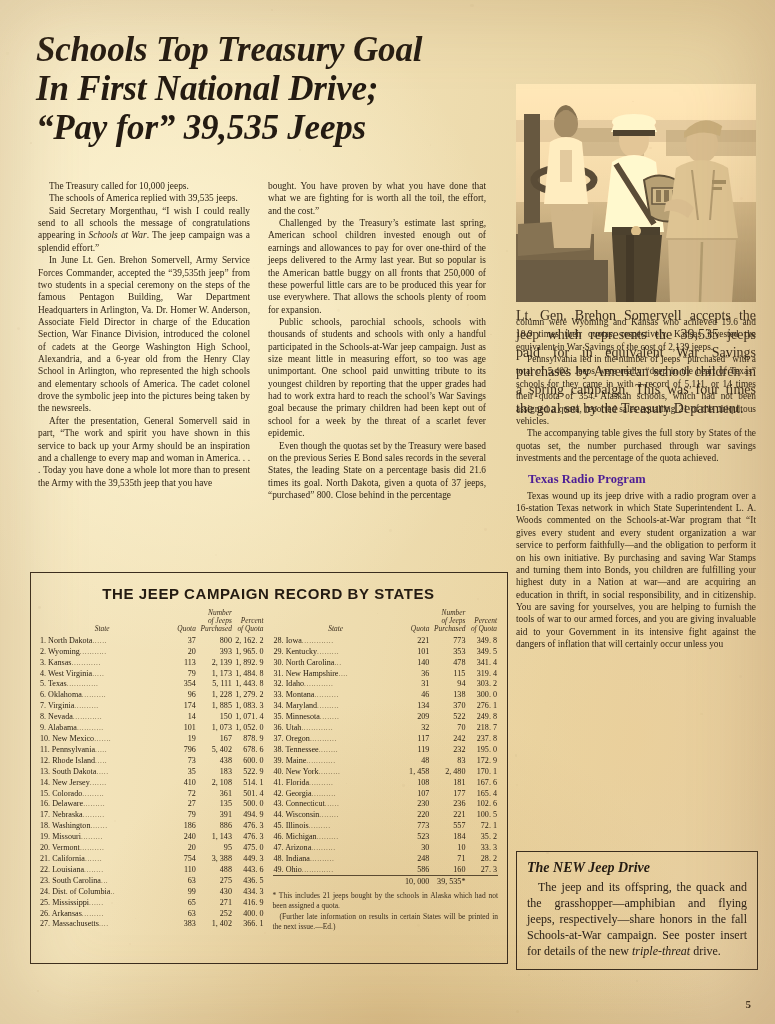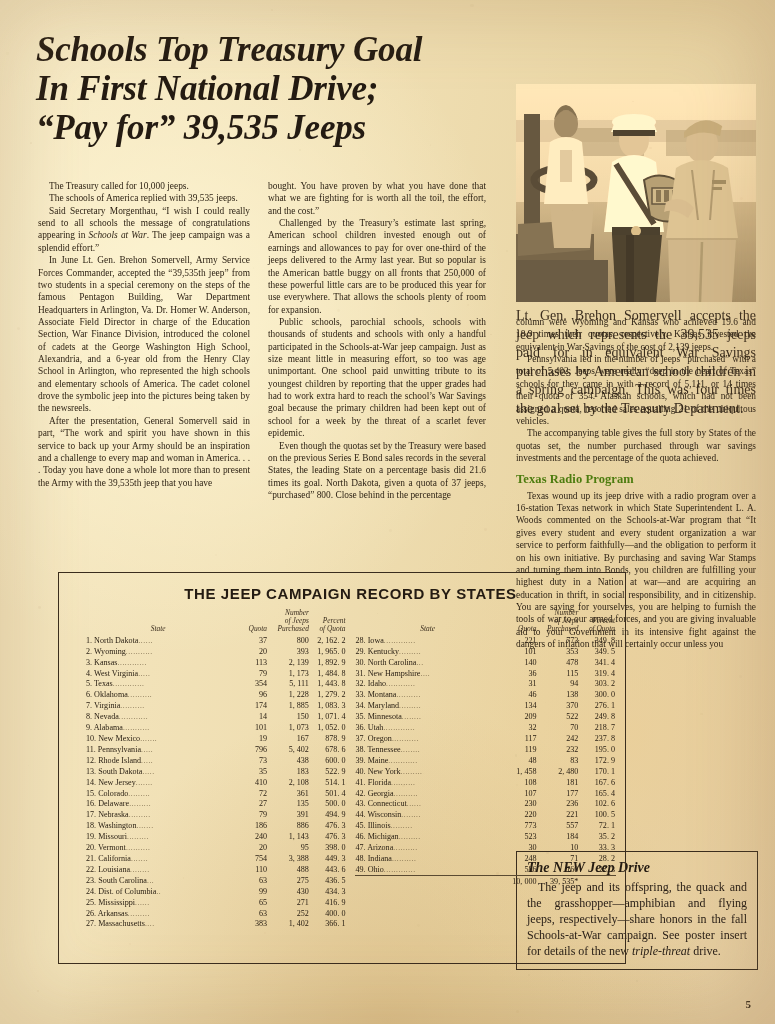--- a/index.html
+++ b/index.html
@@ -70,42 +70,41 @@
     hyphens: auto;
   }
   .col p { margin:0; text-indent: 11px; }
   .col p.noind { text-indent:0; }
   #col1 { left: 38px; top: 0; width: 212px; }
   #col2 { left: 268px; top: 0; width: 218px; }
   #col3 { left: 516px; top: 316px; width: 240px; }
   .col i, .col em { font-style: italic; }
 
   .subhead {
-    font-weight:700; font-size:12.5px; margin: 7px 0 2px 0;
+    font-weight:700; font-size:12.5px; margin: 7px 0 2px 12px;
     font-family:"Liberation Serif","DejaVu Serif",serif;
-    color:#4d7c0f; letter-spacing:0.1px;
+    color:#4c1d95; letter-spacing:0.1px;
   }
 
   
   .jeepbox {
     position:absolute; left:516px; top:851px; width:242px;
     border:1.5px solid #3a2d1e; padding:8px 10px 9px 10px;
   }
   .jeepbox h3 {
     margin:0 0 4px 0; font-style:italic; font-weight:700; font-size:14px;
     color:#241b12;
   }
   .jeepbox p { margin:0; font-size:12px; line-height:1.33; text-align:justify; text-indent:11px; }
 
   
   .tablebox {
-    position:absolute; left:30px; top:572px; width:568px; height:392px;
+    position:absolute; left:30px; top:572px; width:478px; height:392px;
     border:1.5px solid #3a2d1e;
-    padding: 8px 9px 6px 26px;
-    margin-left: 28px;
+    padding: 8px 9px 6px 8px;
   }
   .tbl-title {
     text-align:center; font-weight:700; font-size:15px;
     letter-spacing:0.6px; color:#241b12;
     margin: 4px 0 7px 0;
     font-family:"Liberation Sans","DejaVu Sans",sans-serif;
   }
   .tbl-grid { display:flex; gap:8px; }
   .tbl-half { width:50%; }
   table.jeep { width:100%; border-collapse:collapse; font-size:8.1px; color:#2b2115; }
@@ -378,21 +377,21 @@
               <tr>
                 <td class="c-name">19. Missouri<span class="dots">.........</span></td>
                 <td class="c-q">240</td>
                 <td class="c-p">1, 143</td>
                 <td class="c-pct">476. 3</td>
               </tr>
               <tr>
                 <td class="c-name">20. Vermont<span class="dots">..........</span></td>
                 <td class="c-q">20</td>
                 <td class="c-p">95</td>
-                <td class="c-pct">398. 0</td>
+                <td class="c-pct">475. 0</td>
               </tr>
               <tr>
                 <td class="c-name">21. California<span class="dots">.......</span></td>
                 <td class="c-q">754</td>
                 <td class="c-p">3, 388</td>
                 <td class="c-pct">449. 3</td>
               </tr>
               <tr>
                 <td class="c-name">22. Louisiana<span class="dots">........</span></td>
                 <td class="c-q">110</td>
@@ -586,20 +585,24 @@
             </tbody>
           <tfoot>
             <tr class="totrow">
               <td></td>
               <td>10, 000</td>
               <td>39, 535*</td>
               <td></td>
             </tr>
           </tfoot>
         </table>
+        <div class="tbl-foot">
+          <p>* This includes 21 jeeps bought by the schools in Alaska which had not been assigned a quota.</p>
+          <p class="ind">(Further late information on results in certain States will be printed in the next issue.—Ed.)</p>
+        </div>
       </div>
 
     </div>
   </div>
 
   <div class="pagenum">5</div>
 </div>
 
 <div class="vignette"></div>
 

